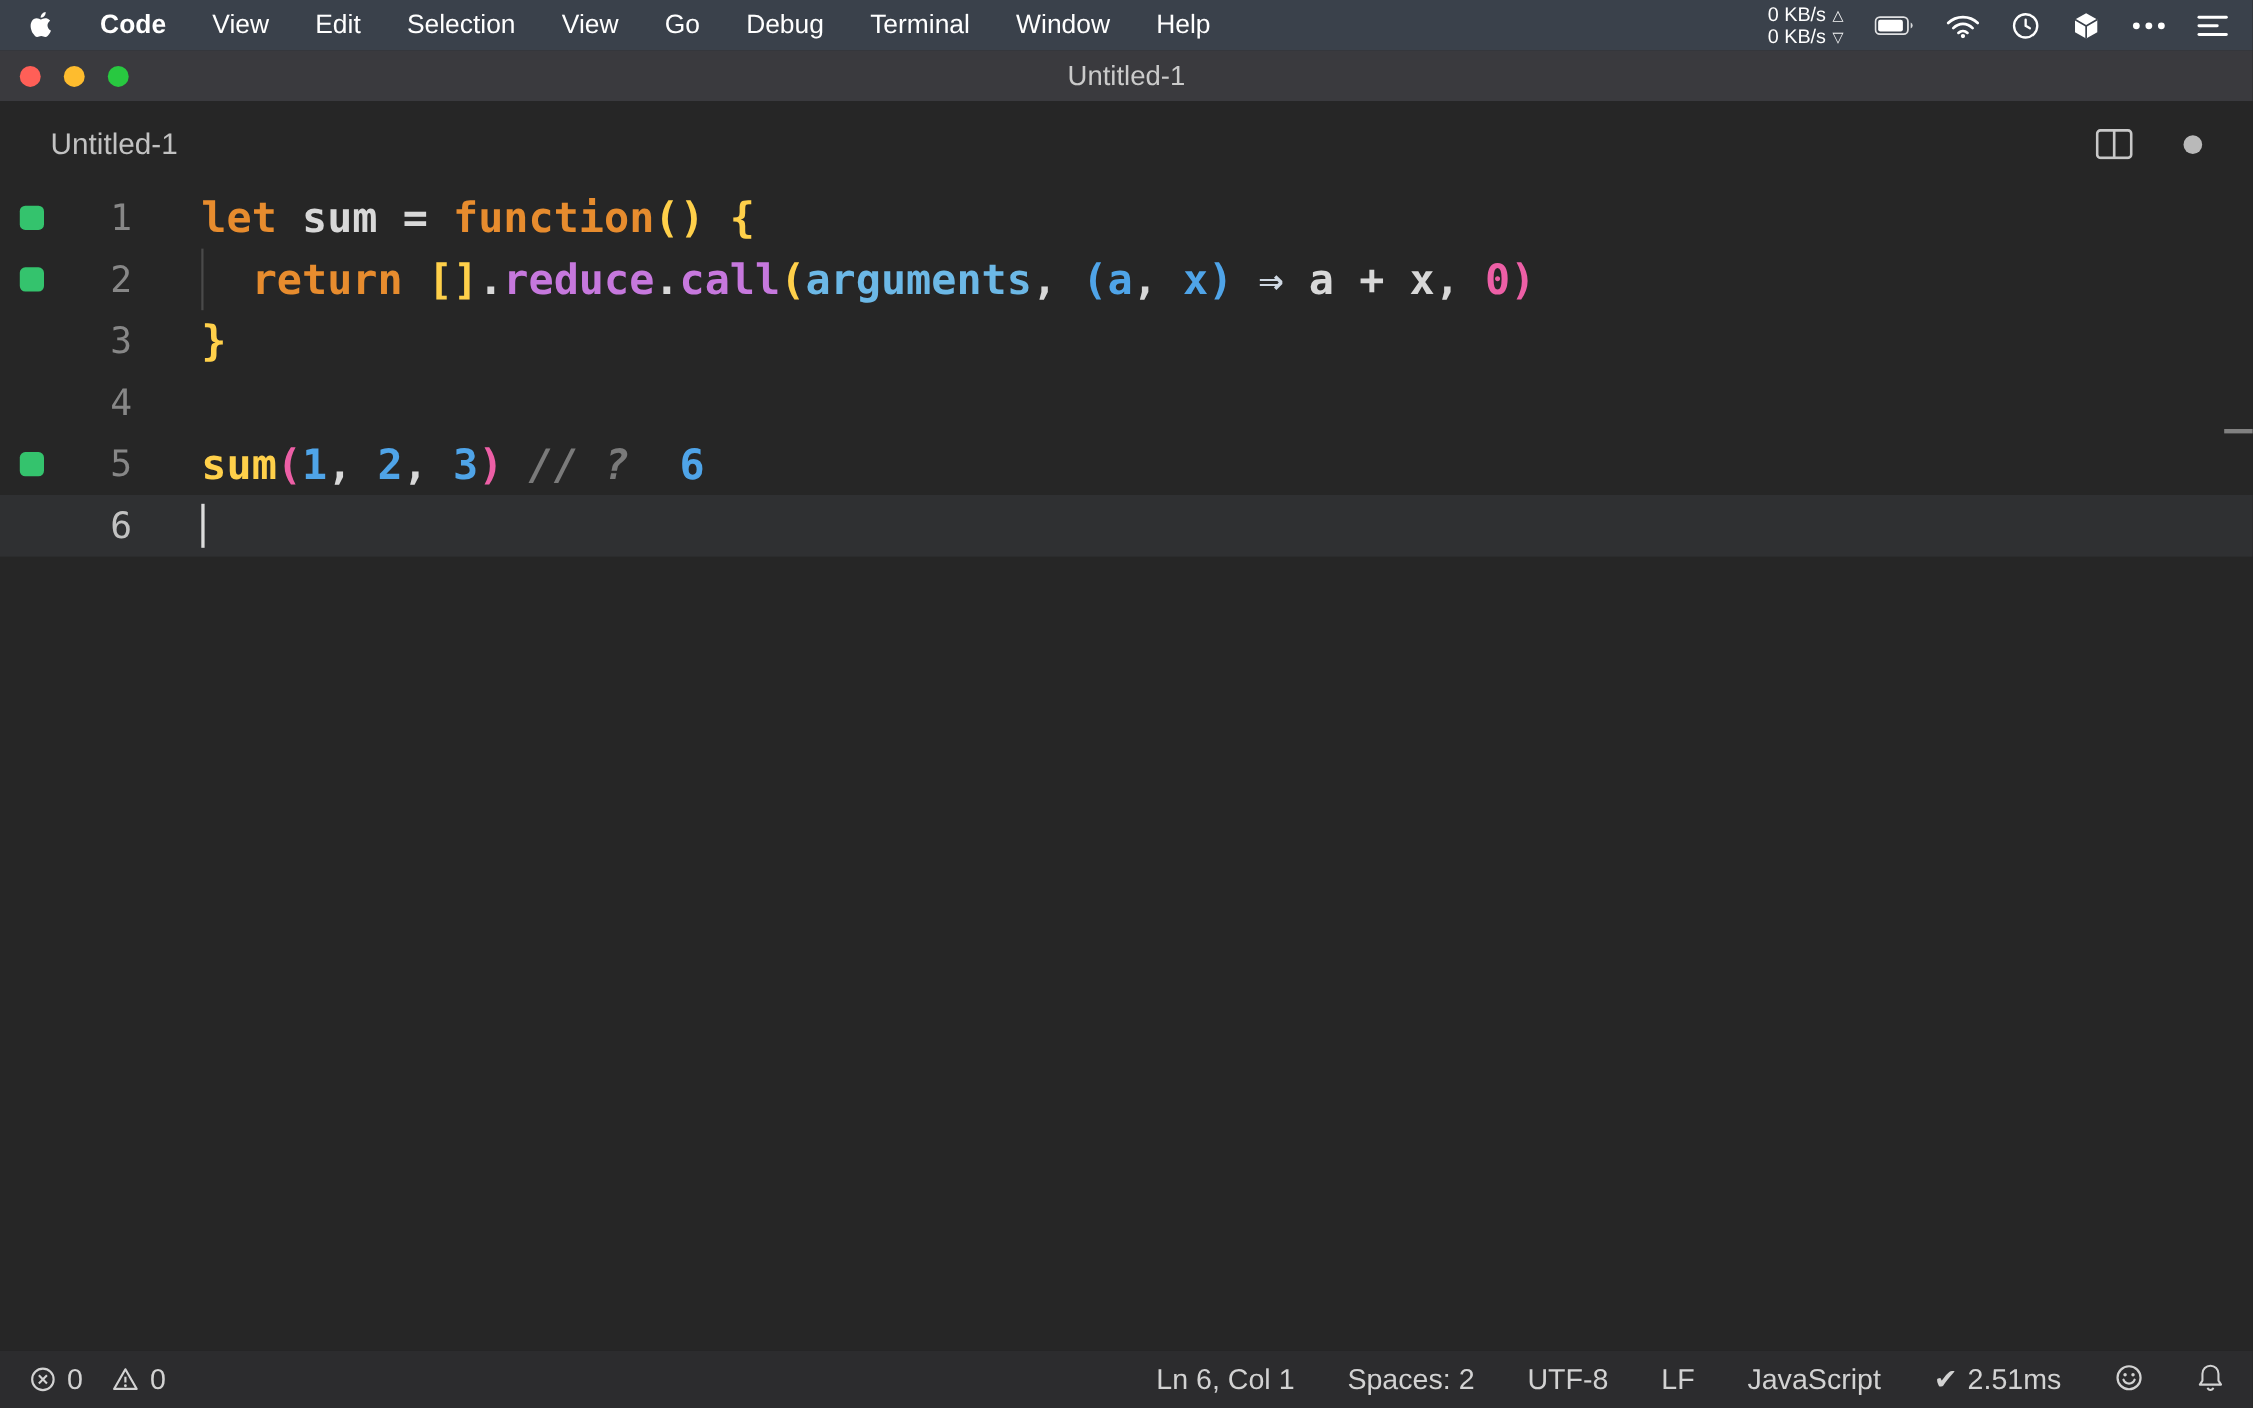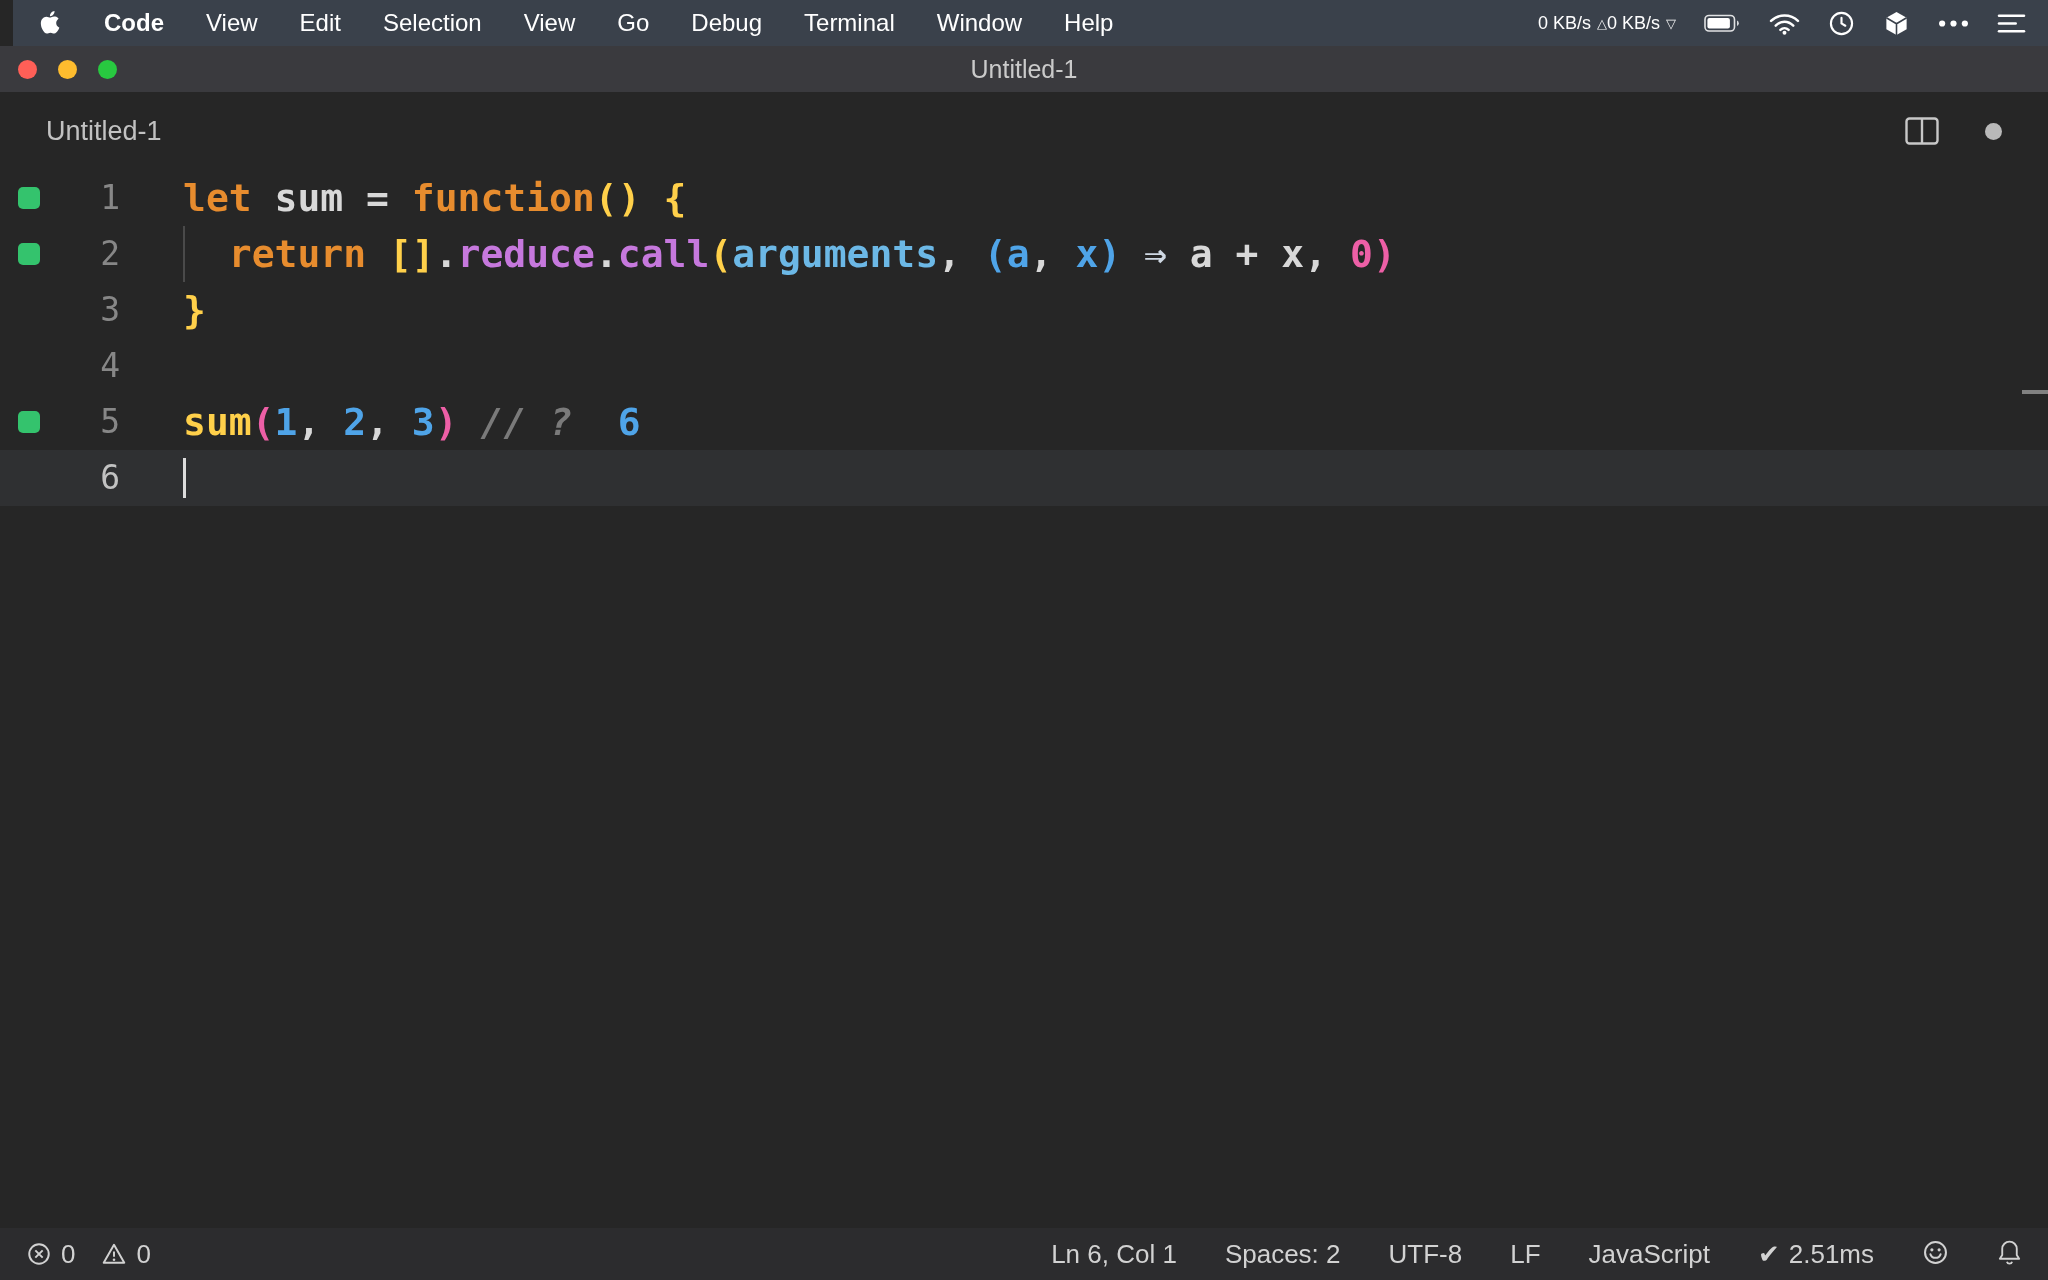--- a/index.html
+++ b/index.html
@@ -13,30 +13,30 @@
   html,body{margin:0;padding:0}
   body{
     width:2048px;height:1280px;position:relative;overflow:hidden;
     background:var(--editor-bg);
     font-family:"Liberation Sans", sans-serif;
     -webkit-font-smoothing:antialiased;
   }
 
   
   .menubar{
-    position:absolute;top:0;left:13px;right:0;height:46px;
+    position:absolute;top:0;left:0;right:0;height:46px;
     background:var(--menubar-bg);display:flex;align-items:center;
     padding:0 22px 0 26px;color:#fff;font-size:24px;
   }
   .apple-wrap{display:flex;align-items:center;margin-top:-2px}
   .menu-items{display:flex;gap:42px;margin-left:44px;align-items:center}
   .menu-item{color:#fff;white-space:nowrap}
   .menu-item.app-name{font-weight:bold}
   .menu-right{margin-left:auto;display:flex;align-items:center;gap:28px}
-  .net{display:flex;flex-direction:row;font-size:18px;line-height:20px;color:#fff}
+  .net{display:flex;flex-direction:column;font-size:18px;line-height:20px;color:#fff}
   .net-row{display:flex;align-items:center;justify-content:flex-end;gap:6px}
   .tri{font-size:13px;line-height:13px;opacity:.95}
   .mi{display:flex;align-items:center}
 
   
   .titlebar{
     position:absolute;top:46px;left:0;right:0;height:46px;
     background:var(--titlebar-bg);display:flex;align-items:center;
   }
   .traffic{display:flex;gap:21px;padding-left:18px;z-index:2}

